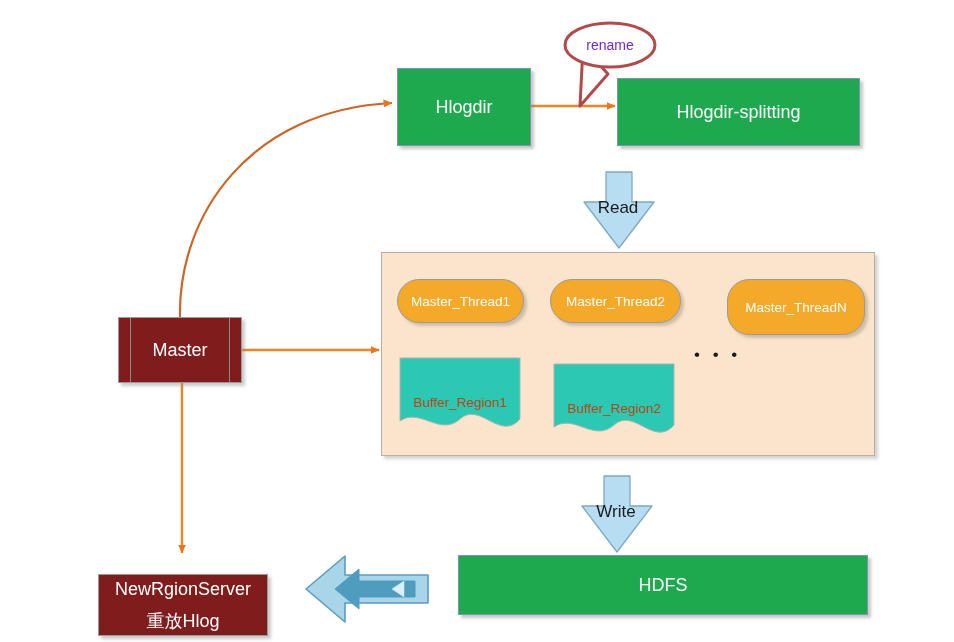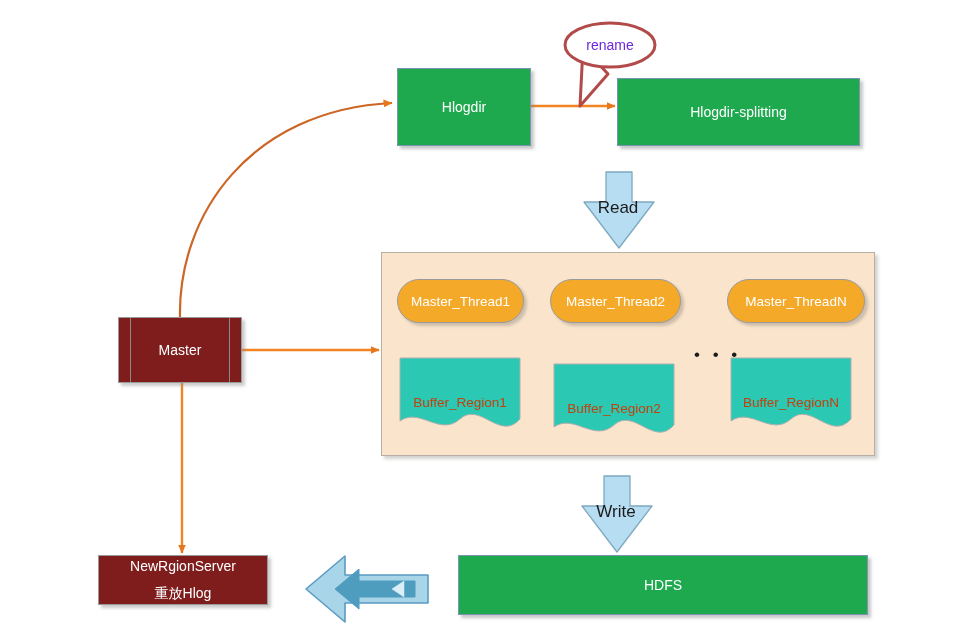--- a/index.html
+++ b/index.html
@@ -19,21 +19,21 @@
     overflow: hidden;
   }
   .node {
     position: absolute;
     box-sizing: border-box;
     display: flex;
     align-items: center;
     justify-content: center;
     text-align: center;
     color: #ffffff;
-    font-size: 14px;
+    font-size: 18px;
     line-height: 1.35;
   }
   
   .green-box {
     background: #1FA94F;
     border: 1px solid #7C94B2;
     box-shadow: 3px 3px 3px rgba(130,130,130,0.45);
   }
   
   .orange-box {
@@ -160,59 +160,53 @@
   <div class="node green-box" style="left:458px; top:555px; width:410px; height:60px;">
     <span>HDFS</span>
   </div>
 
   <div class="node orange-box" style="left:118px; top:317px; width:124px; height:66px;">
     <div class="master-bar left"></div>
     <div class="master-bar right"></div>
     <span>Master</span>
   </div>
 
-  <div class="node orange-box twoline" style="left:98px; top:555px; width:170px; height:50px;">
+  <div class="node orange-box twoline" style="left:98px; top:574px; width:170px; height:62px;">
     <span>NewRgionServer</span>
     <span>重放Hlog</span>
   </div>
 
   <div class="beige-panel" style="left:381px; top:252px; width:494px; height:204px;"></div>
 
   <div class="pill" style="left:397px; top:279px; width:127px; height:44px;">
     <span>Master_Thread1</span>
   </div>
   <div class="pill" style="left:550px; top:279px; width:131px; height:44px;">
     <span>Master_Thread2</span>
   </div>
-  <div class="pill" style="left:727px; top:279px; width:138px; height:44px;">
+  <div class="pill" style="left:727px; top:279px; width:138px; height:56px;">
     <span>Master_ThreadN</span>
   </div>
 
   <div class="dots" style="left:694px; top:346px;">• • •</div>
 
   <div class="doc" style="left:399px; top:357px; width:122px; height:75px;">
     <svg width="125" height="78" viewBox="0 0 125 78">
       <path d="M1,1 L121,1 L121,62 C101,85 81,44 61,62 C41,80 21,50 1,64 Z" fill="#2BC9B4" stroke="#AFAFAF" stroke-width="1" style="filter:none;"></path>
     </svg>
     <div class="doc-label">Buffer_Region1</div>
   </div>
 
   <div class="doc" style="left:553px; top:357px; width:122px; height:75px;margin-top:6px;">
     <svg width="125" height="78" viewBox="0 0 125 78">
       <path d="M1,1 L121,1 L121,62 C101,85 81,44 61,62 C41,80 21,50 1,64 Z" fill="#2BC9B4" stroke="#AFAFAF" stroke-width="1"></path>
     </svg>
     <div class="doc-label">Buffer_Region2</div>
   </div>
 
-  <div class="doc" style="left:730px; top:357px; width:122px; height:75px;">
-    <svg width="125" height="78" viewBox="0 0 125 78">
-      <path d="M1,1 L121,1 L121,62 C101,85 81,44 61,62 C41,80 21,50 1,64 Z" fill="#2BC9B4" stroke="#AFAFAF" stroke-width="1"></path>
-    </svg>
-    <div class="doc-label">Buffer_RegionN</div>
-  </div>
 
   <div class="blockarrow" style="left:580px; top:170px; width:76px; height:78px;">
     <svg width="80" height="82" viewBox="0 0 80 82">
       <path d="M26,2 L52,2 L52,32 L74,32 L39,78 L4,32 L26,32 Z" fill="#B6DDF2" stroke="#7FA8BF" stroke-width="1.3" stroke-linejoin="round"></path>
     </svg>
     <div class="ba-label" style="top:28px;">Read</div>
   </div>
 
   <div class="blockarrow" style="left:578px; top:474px; width:76px; height:78px;">
     <svg width="80" height="82" viewBox="0 0 80 82">

